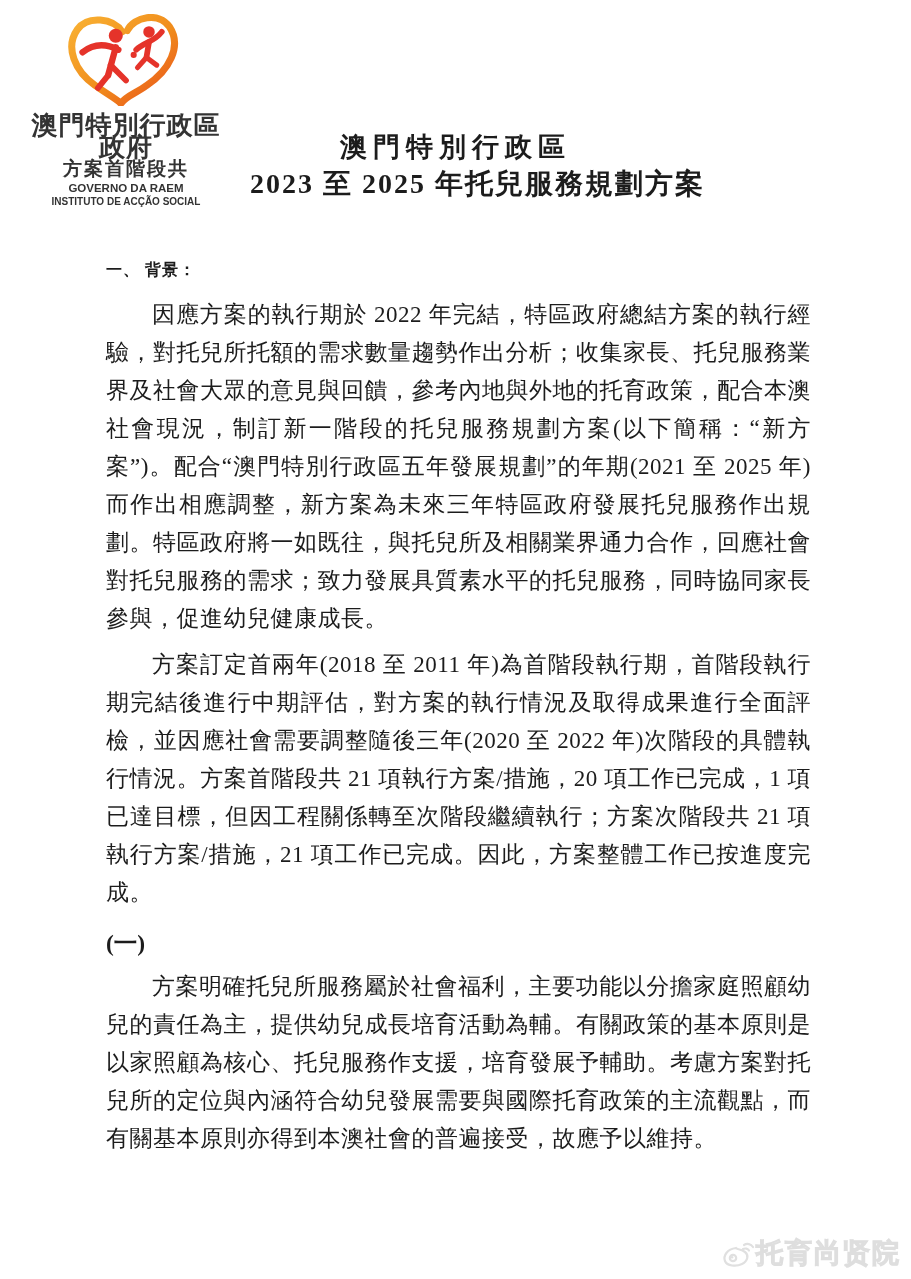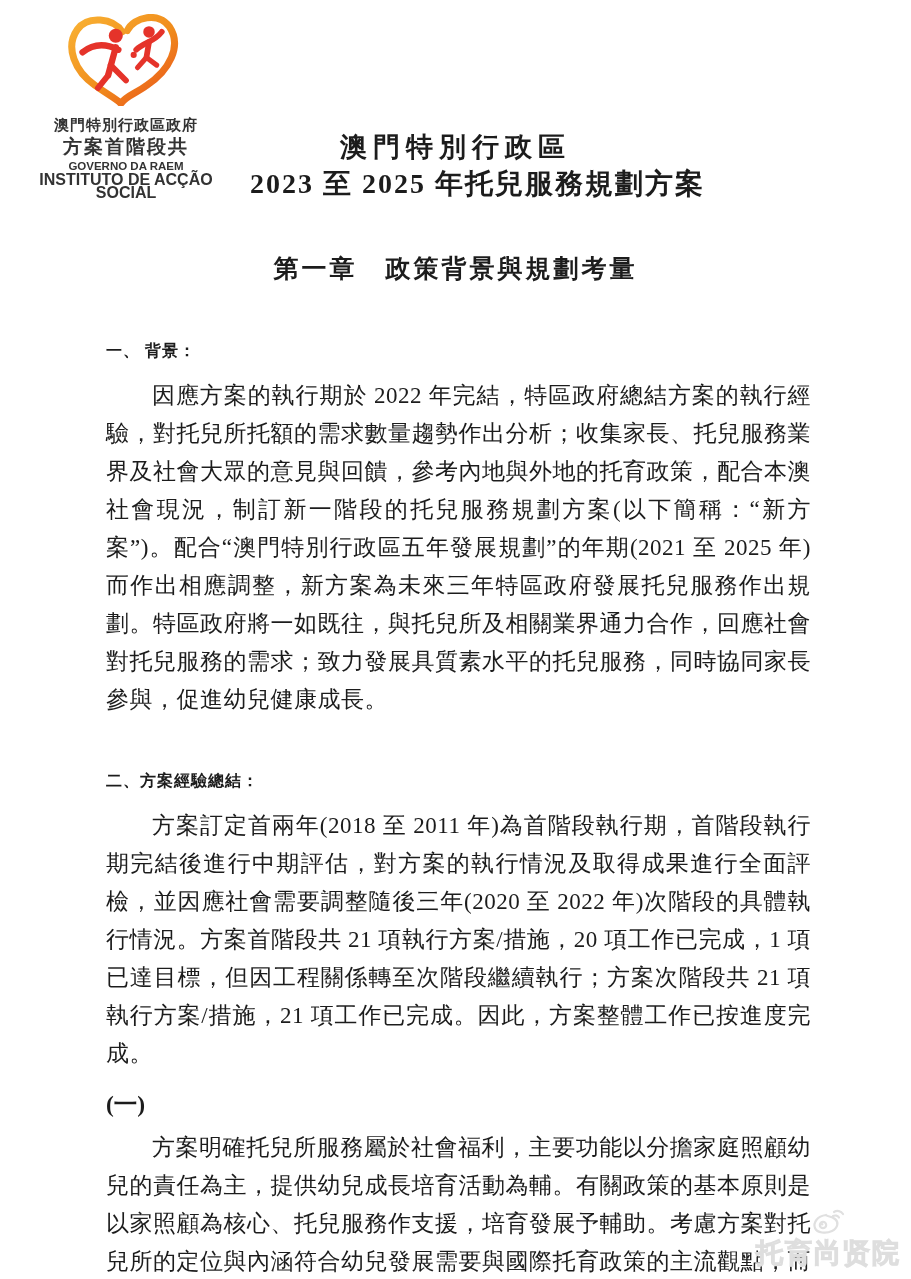--- a/index.html
+++ b/index.html
@@ -19,24 +19,24 @@
   .org-block {
     position: absolute;
     left: 26px;
     top: 14px;
     width: 200px;
     text-align: center;
     font-family: "Liberation Sans", "DejaVu Sans", sans-serif;
     color: #333333;
   }
   .org-block svg.heart { display: block; margin: 0 auto 8px auto; }
-  .org-zh1 { font-size: 15px; font-weight: bold; letter-spacing: 1px; line-height: 22px; }
+  .org-zh1 { font-size: 26px; font-weight: bold; letter-spacing: 1px; line-height: 22px; }
   .org-zh2 { font-size: 19px; font-weight: bold; letter-spacing: 2px; line-height: 22px; }
   .org-pt1 { font-size: 11.5px; font-weight: bold; line-height: 13px; margin-top: 2px; }
-  .org-pt2 { font-size: 16px; font-weight: bold; line-height: 13px; }
+  .org-pt2 { font-size: 10px; font-weight: bold; line-height: 13px; }
 
   
   .title-block { padding-top: 130px; text-align: center; }
   .title-line1 {
     font-size: 27px; font-weight: bold; line-height: 34px; letter-spacing: 6px;
   }
   .title-line2 {
     font-size: 28px; font-weight: bold; line-height: 40px; letter-spacing: 2px; padding-left: 44px;
   }
   .chapter-heading {
@@ -78,21 +78,20 @@
     display: flex;
     align-items: center;
     color: #e2e2e2;
     font-family: "DejaVu Sans", sans-serif;
     font-size: 27px;
     font-weight: bold;
     letter-spacing: 2px;
     -webkit-text-stroke: 1px #dedede;
     color: #f2f2f2;
     user-select: none;
-    flex-direction: column;
   }
 </style>
 </head>
 <body>
 
 <div class="page">
 
   <div class="org-block">
     <svg class="heart" width="132" height="92" viewBox="0 0 100 72" aria-hidden="true">
       <defs>
@@ -123,28 +122,26 @@
     <div class="org-zh2">方案首階段共</div>
     <div class="org-pt1">GOVERNO DA RAEM</div>
     <div class="org-pt2">INSTITUTO DE ACÇÃO SOCIAL</div>
   </div>
 
   <div class="title-block">
     <div class="title-line1">澳門特別行政區</div>
     <div class="title-line2">2023 至 2025 年托兒服務規劃方案</div>
   </div>
 
-  <div class="chapter-heading">第一章　政策背景與規劃考量</div>
 
   <div class="body-text">
 
     <div class="sec-heading">一、 背景：</div>
     <p class="para">因應方案的執行期於 2022 年完結，特區政府總結方案的執行經驗，對托兒所托額的需求數量趨勢作出分析；收集家長、托兒服務業界及社會大眾的意見與回饋，參考內地與外地的托育政策，配合本澳社會現況，制訂新一階段的托兒服務規劃方案(以下簡稱：“新方案”)。配合“澳門特別行政區五年發展規劃”的年期(2021 至 2025 年)而作出相應調整，新方案為未來三年特區政府發展托兒服務作出規劃。特區政府將一如既往，與托兒所及相關業界通力合作，回應社會對托兒服務的需求；致力發展具質素水平的托兒服務，同時協同家長參與，促進幼兒健康成長。</p>
 
-    <div class="sec-heading sec2-heading">二、方案經驗總結：</div>
     <p class="para">方案訂定首兩年(2018 至 2011 年)為首階段執行期，首階段執行期完結後進行中期評估，對方案的執行情況及取得成果進行全面評檢，並因應社會需要調整隨後三年(2020 至 2022 年)次階段的具體執行情況。方案首階段共 21 項執行方案/措施，20 項工作已完成，1 項已達目標，但因工程關係轉至次階段繼續執行；方案次階段共 21 項執行方案/措施，21 項工作已完成。因此，方案整體工作已按進度完成。</p>
 
     <div class="sub-heading">
       <span class="sub-num">(一)</span>
     </div>
     <p class="para">方案明確托兒所服務屬於社會福利，主要功能以分擔家庭照顧幼兒的責任為主，提供幼兒成長培育活動為輔。有關政策的基本原則是以家照顧為核心、托兒服務作支援，培育發展予輔助。考慮方案對托兒所的定位與內涵符合幼兒發展需要與國際托育政策的主流觀點，而有關基本原則亦得到本澳社會的普遍接受，故應予以維持。</p>
 
   </div>
 
   <div class="watermark">

